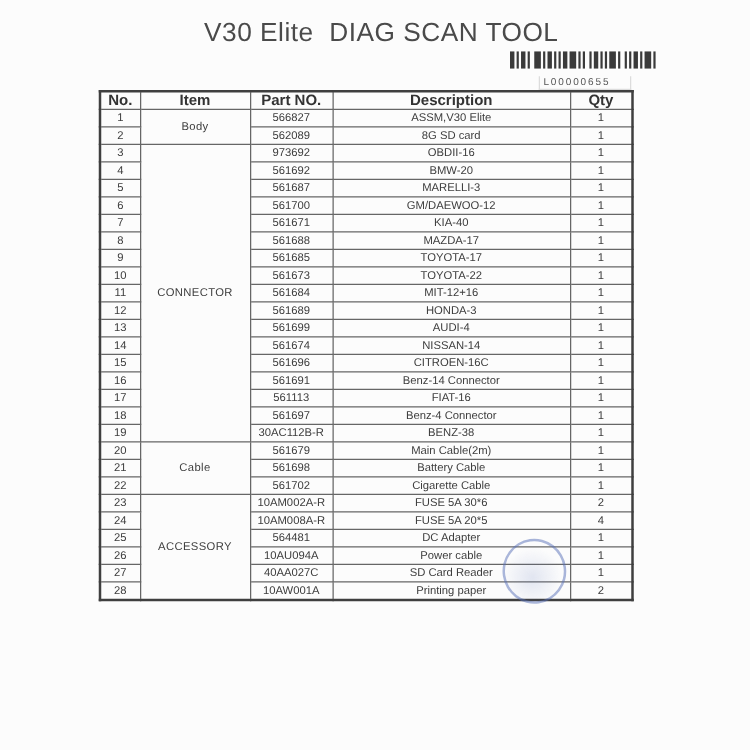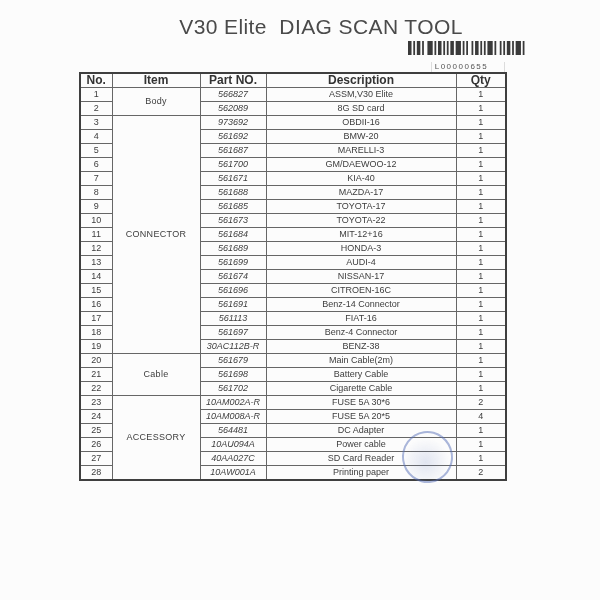--- a/index.html
+++ b/index.html
@@ -2,21 +2,21 @@
 <html><head>
 <meta charset="utf-8">
 <style>
   html, body { margin:0; padding:0; background:#ffffff; }
   .page {
     position:relative; width:600px; height:600px;
     background:#fcfcfc; overflow:hidden;
     font-family:"Liberation Sans", sans-serif; color:#3d3d3d;
   }
   .title {
-    position:absolute; left:111px; top:15px; width:420px; text-align:center;
+    position:absolute; left:95px; top:15px; width:420px; text-align:center;
   }
   .title .line {
     font-size:21px; line-height:24px; font-weight:400;
     color:#4a4a4a; letter-spacing:0.4px; white-space:pre;
   }
   .barcode {
     position:absolute; left:408px; top:41px; width:120px; text-align:center;
   }
   .barcode svg { display:block; width:120px; height:14px; }
   .barcode-label {
@@ -27,21 +27,21 @@
     position:absolute; left:79px; top:72px; width:426px;
     border-collapse:collapse; table-layout:fixed;
     border:2px solid #3f3f3f;
   }
   table.packing th, table.packing td {
     border:1px solid #666; height:13px; line-height:13px;
     font-size:9px; padding:0 1px; text-align:center;
     color:#3d3d3d; overflow:hidden; white-space:nowrap;
   }
   table.packing th { font-weight:bold; font-size:12px; color:#333; }
-  td.c-part { text-align:left; padding-left:4px;font-style:italic; }
+  td.c-part { text-align:left; padding-left:4px; }
   td.c-item { font-weight:normal; letter-spacing:0.3px; }
   .stamp {
     position:absolute; left:402px; top:431px; width:47px; height:48px;
     border:2px solid rgba(88,112,184,0.5); border-radius:50%;
     background:radial-gradient(circle at 45% 60%, rgba(88,112,184,0.16), rgba(88,112,184,0) 62%);
     transform:rotate(-8deg);
   }
 </style>
 </head>
 <body>
@@ -177,21 +177,21 @@
         </tr>
         <tr>
           <td class="c-no">13</td>
           <td class="c-part">561699</td>
           <td class="c-desc">AUDI-4</td>
           <td class="c-qty">1</td>
         </tr>
         <tr>
           <td class="c-no">14</td>
           <td class="c-part">561674</td>
-          <td class="c-desc">NISSAN-17</td>
+          <td class="c-desc">NISSAN-14</td>
           <td class="c-qty">1</td>
         </tr>
         <tr>
           <td class="c-no">15</td>
           <td class="c-part">561696</td>
           <td class="c-desc">CITROEN-16C</td>
           <td class="c-qty">1</td>
         </tr>
         <tr>
           <td class="c-no">16</td>

